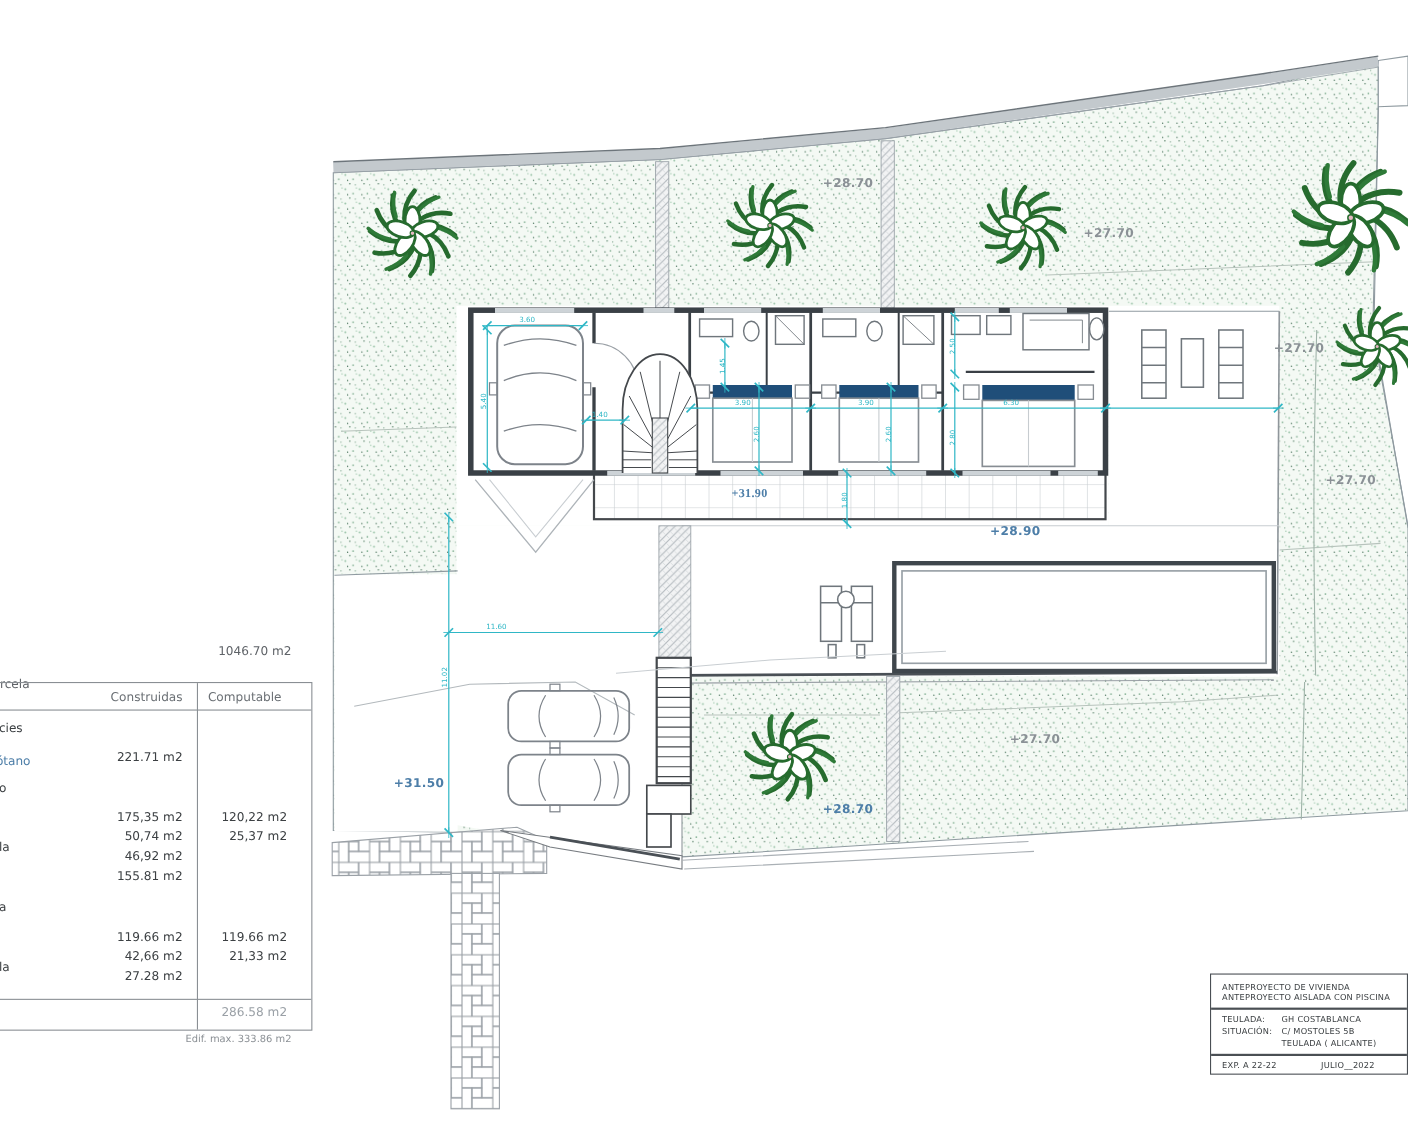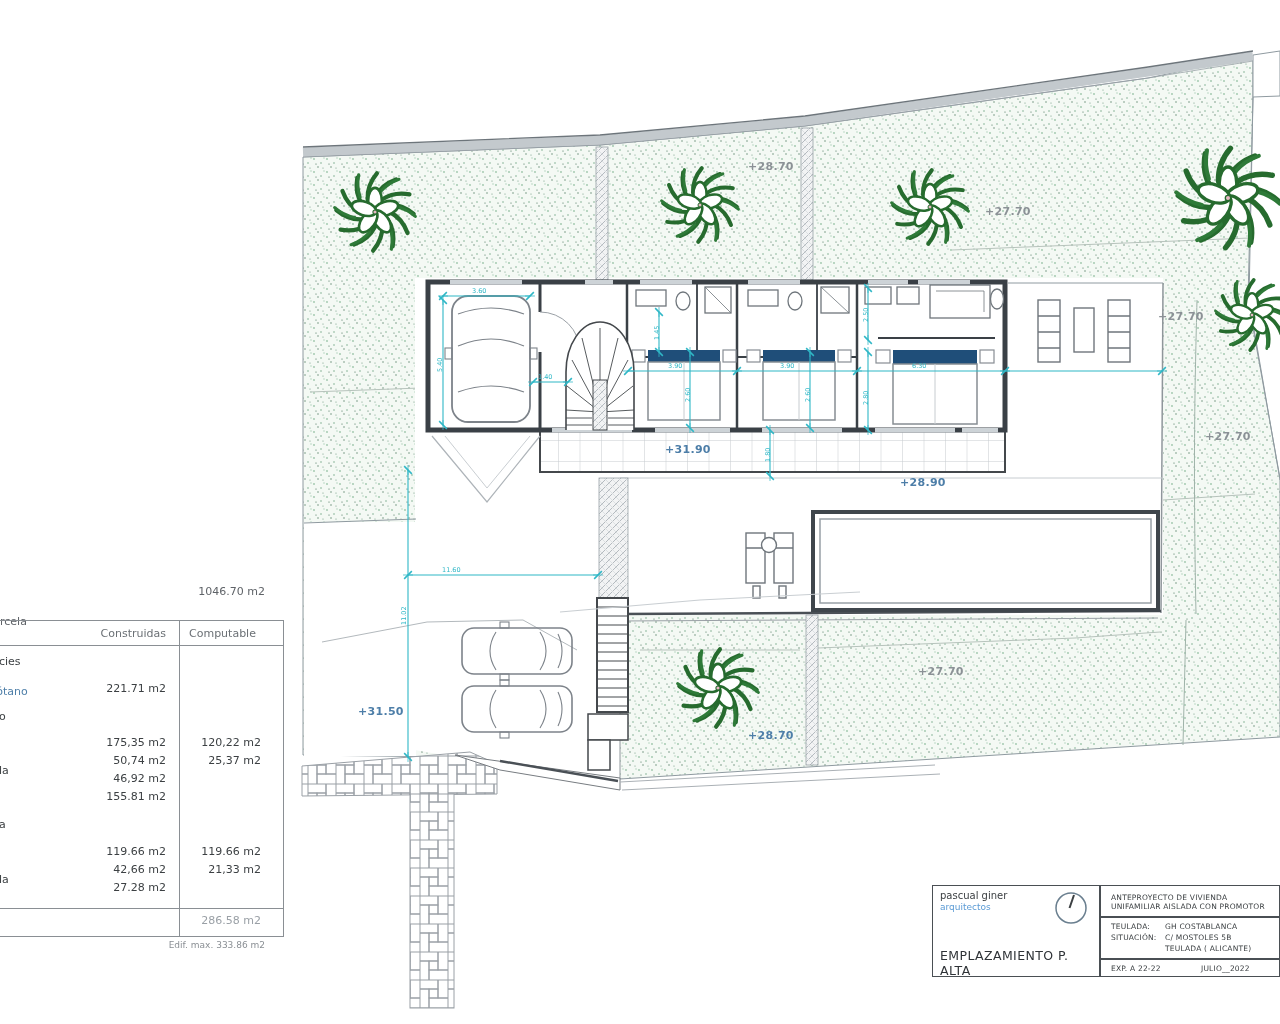--- a/index.html
+++ b/index.html
@@ -323,21 +323,21 @@
     <path d="M408,575 H598"></path>
     <path d="M408,470 V757"></path>
   </g>
 </svg>
 
 <div id="labels">
       <span class="plab gray" style="left: 748px; top: 160px;">+28.70</span>
       <span class="plab gray" style="left: 985px; top: 205px;">+27.70</span>
       <span class="plab gray" style="left: 1158px; top: 310px;">+27.70</span>
       <span class="plab gray" style="left: 1205px; top: 430px;">+27.70</span>
-      <span class="plab blue" style="left: 665px; top: 443px;">+31.90</span>
+      <span class="plab blue" style="left: 665px; top: 443px; font-family: Liberation Serif, serif;">+31.90</span>
       <span class="plab blue" style="left: 900px; top: 476px;">+28.90</span>
       <span class="plab blue" style="left: 358px; top: 705px;">+31.50</span>
       <span class="plab blue" style="left: 748px; top: 729px;">+28.70</span>
       <span class="plab gray" style="left: 918px; top: 665px;">+27.70</span>
       <span class="dlab" style="left: 472px; top: 287px;">3.60</span>
       <span class="dlab rot" style="left: 436px; top: 372px;">5.40</span>
       <span class="dlab" style="left: 538px; top: 373px;">1.40</span>
       <span class="dlab" style="left: 668px; top: 362px;">3.90</span>
       <span class="dlab" style="left: 780px; top: 362px;">3.90</span>
       <span class="dlab" style="left: 912px; top: 362px;">6.30</span>
@@ -419,34 +419,23 @@
     <span class="c2"></span>
   </div>
 
   <div class="row total" style="top:293px">
     <span class="c2">286.58 m2</span>
   </div>
 </div>
 <div class="edifmax">Edif. max. 333.86 m2</div>
 
 <div id="titleblock">
-  <div class="box tb-left">
-    <span class="firm">pascual giner</span>
-    <span class="role">arquitectos</span>
-    <span class="logo">
-      <svg width="36" height="36">
-        <circle cx="18" cy="18" r="15" fill="none" stroke="#6a7f8f" stroke-width="1.5"></circle>
-        <line x1="21" y1="5" x2="16.5" y2="18" stroke="#3c4043" stroke-width="2"></line>
-      </svg>
-    </span>
-    <span class="dtitle">EMPLAZAMIENTO P. ALTA</span>
-  </div>
   <div class="box tb-right">
     <span style="left:10px;top:7px">ANTEPROYECTO  DE VIVIENDA</span>
-    <span style="left:10px;top:16px">UNIFAMILIAR AISLADA CON PROMOTOR</span>
+    <span style="left:10px;top:16px">ANTEPROYECTO AISLADA CON PISCINA</span>
     <div class="ln" style="top:30px"></div>
     <span style="left:10px;top:36px">TEULADA:</span>
     <span style="left:64px;top:36px">GH COSTABLANCA</span>
     <span style="left:10px;top:47px">SITUACIÓN:</span>
     <span style="left:64px;top:47px">C/ MOSTOLES 5B</span>
     <span style="left:64px;top:58px">TEULADA  ( ALICANTE)</span>
     <div class="ln" style="top:72px"></div>
     <span style="left:10px;top:78px">EXP. A 22-22</span>
     <span style="left:100px;top:78px">JULIO__2022</span>
   </div>

